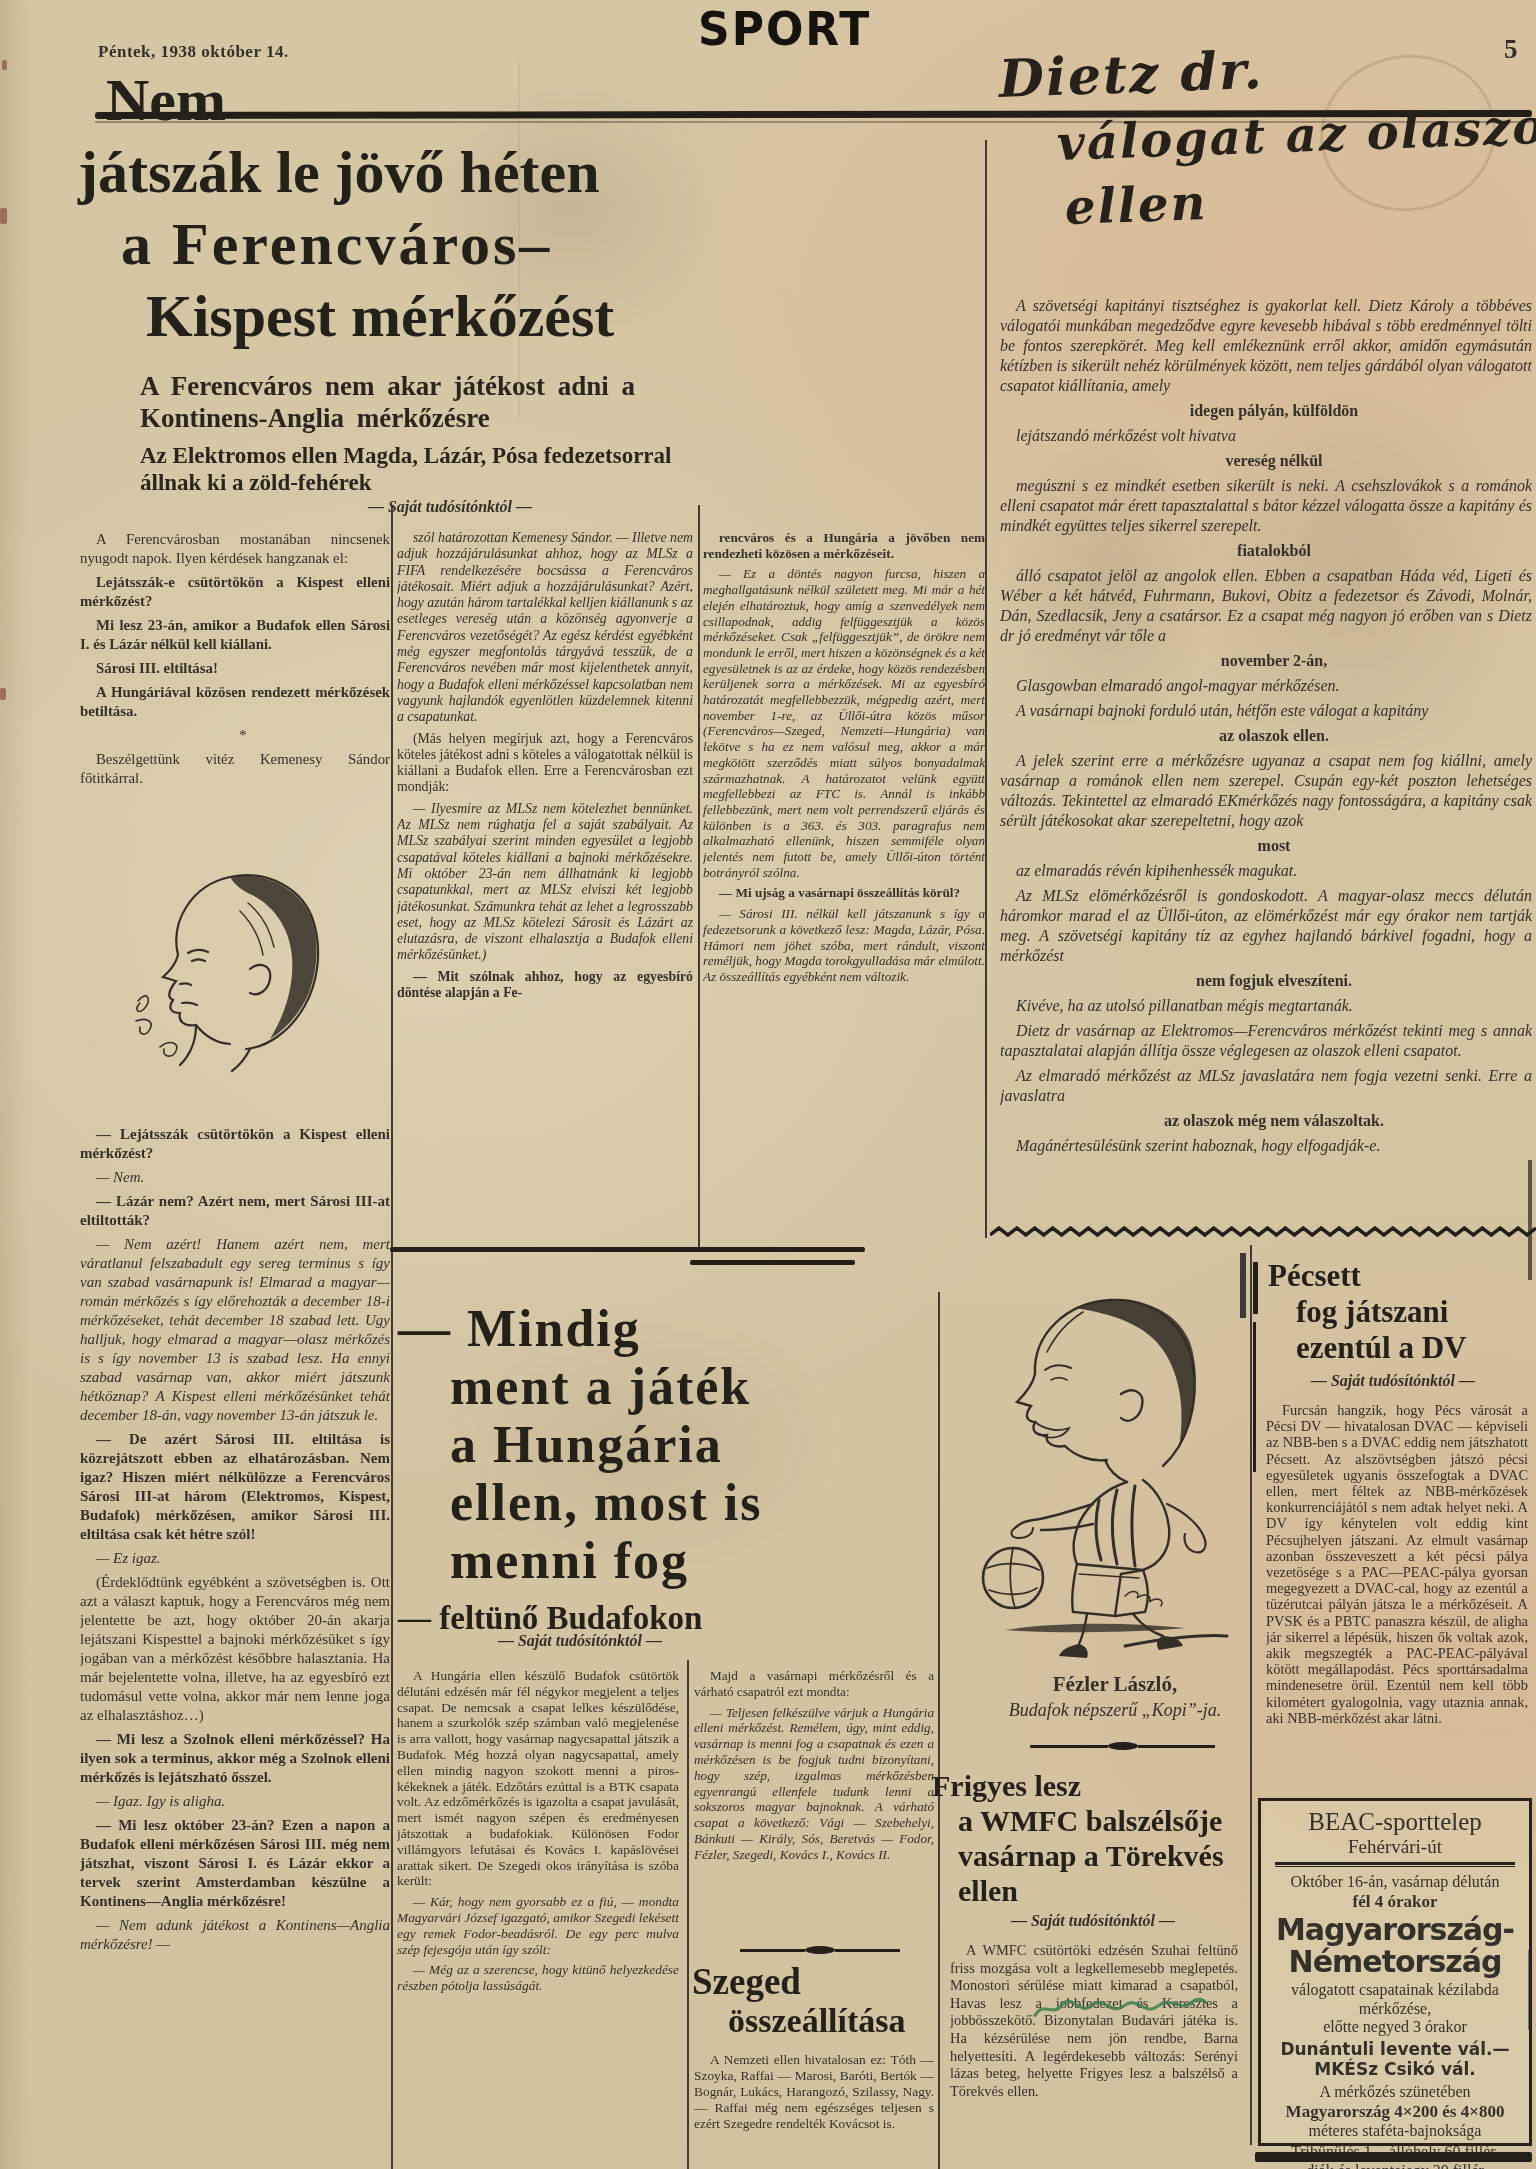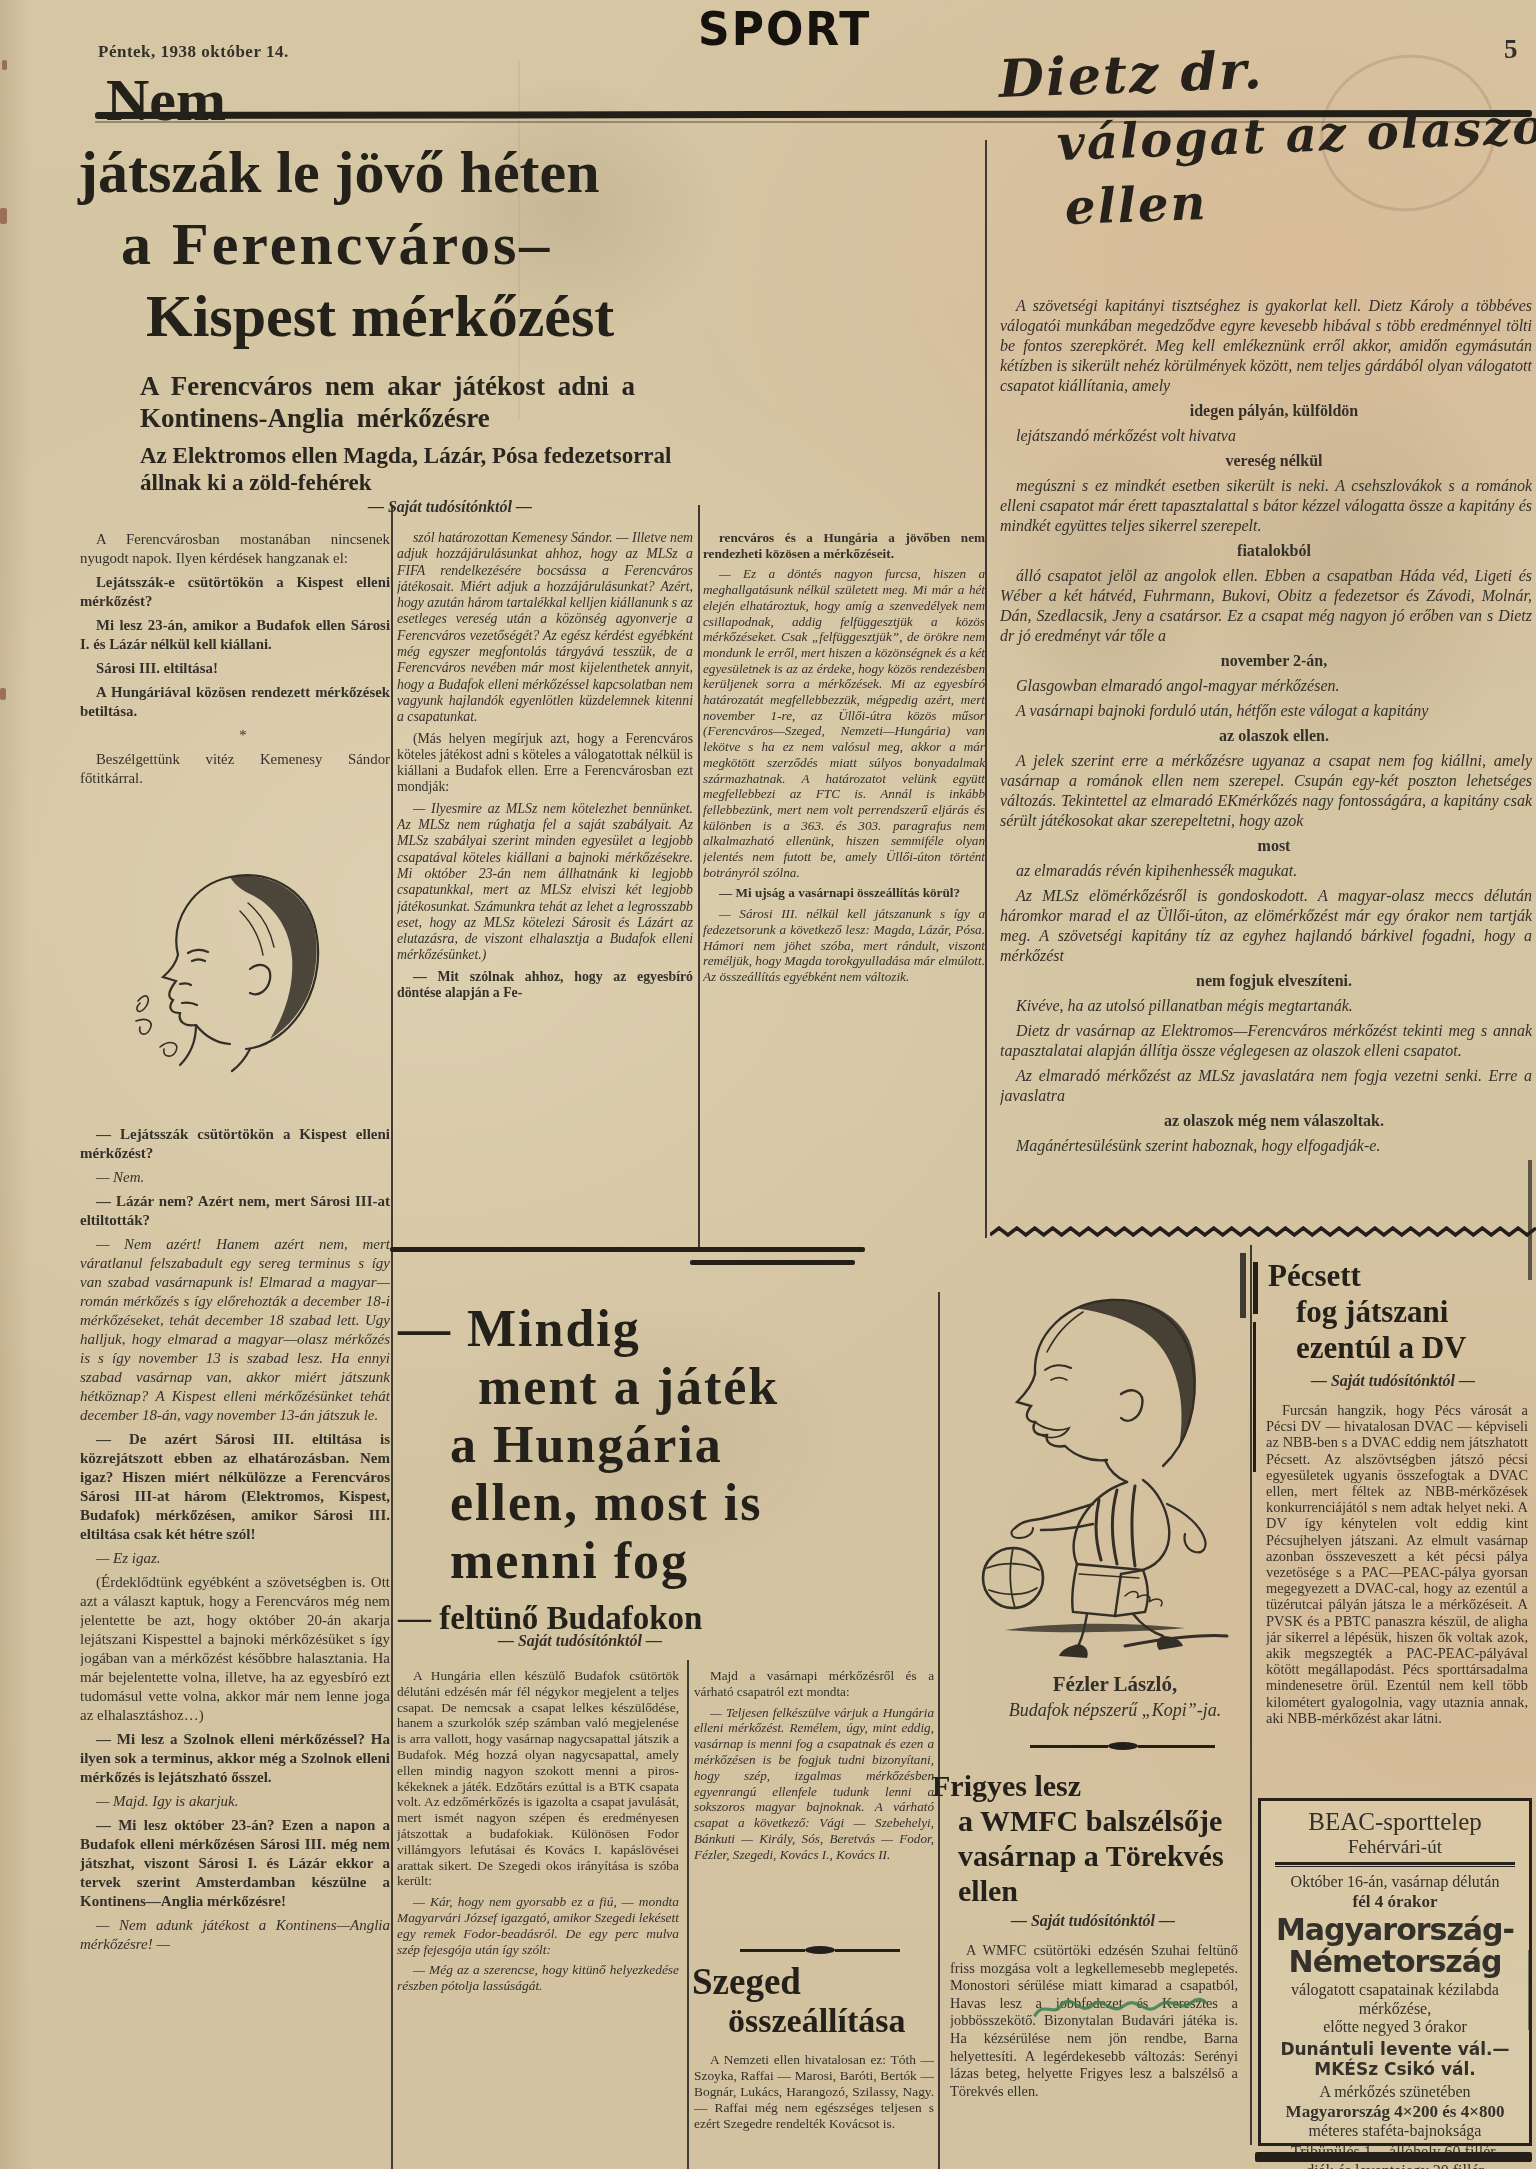--- a/index.html
+++ b/index.html
@@ -136,21 +136,21 @@
 
 <div class="col" style="left:80px;top:1125px;width:310px;height:1035px;font-size:15px;line-height:19px">
     <p class="para s-b">— Lejátsszák csütörtökön a Kispest elleni mérkőzést?</p>
     <p class="para s-i">— Nem.</p>
     <p class="para s-b">— Lázár nem? Azért nem, mert Sárosi III-at eltiltották?</p>
     <p class="para s-i">— Nem azért! Hanem azért nem, mert váratlanul felszabadult egy sereg terminus s így van szabad vasárnapunk is! Elmarad a magyar—román mérkőzés s így előrehozták a december 18-i mérkőzéseket, tehát december 18 szabad lett. Ugy halljuk, hogy elmarad a magyar—olasz mérkőzés is s így november 13 is szabad lesz. Ha ennyi szabad vasárnap van, akkor miért játszunk hétköznap? A Kispest elleni mérkőzésünket tehát december 18-án, vagy november 13-án játszuk le.</p>
     <p class="para s-b">— De azért Sárosi III. eltiltása is közrejátszott ebben az elhatározásban. Nem igaz? Hiszen miért nélkülözze a Ferencváros Sárosi III-at három (Elektromos, Kispest, Budafok) mérkőzésen, amikor Sárosi III. eltiltása csak két hétre szól!</p>
     <p class="para s-i">— Ez igaz.</p>
     <p class="para s-n">(Érdeklődtünk egyébként a szövetségben is. Ott azt a választ kaptuk, hogy a Ferencváros még nem jelentette be azt, hogy október 20-án akarja lejátszani Kispesttel a bajnoki mérkőzésüket s így jogában van a mérkőzést későbbre halasztania. Ha már bejelentette volna, illetve, ha az egyesbíró ezt tudomásul vette volna, akkor már nem lenne joga az elhalasztáshoz…)</p>
     <p class="para s-b">— Mi lesz a Szolnok elleni mérkőzéssel? Ha ilyen sok a terminus, akkor még a Szolnok elleni mérkőzés is lejátszható ősszel.</p>
-    <p class="para s-i">— Majd. Igy is akarjuk.</p>
+    <p class="para s-i">— Igaz. Igy is aligha.</p>
     <p class="para s-b">— Mi lesz október 23-án? Ezen a napon a Budafok elleni mérkőzésen Sárosi III. még nem játszhat, viszont Sárosi I. és Lázár ekkor a tervek szerint Amsterdamban készülne a Kontinens—Anglia mérkőzésre!</p>
     <p class="para s-i">— Nem adunk játékost a Kontinens—Anglia mérkőzésre! —</p>
   </div>
 <div class="col" style="left:397px;top:530px;width:296px;height:706px;font-size:13.8px;line-height:16.3px">
     <p class="para s-i">szól határozottan Kemenesy Sándor. — Illetve nem adjuk hozzájárulásunkat ahhoz, hogy az MLSz a FIFA rendelkezésére bocsássa a Ferencváros játékosait. Miért adjuk a hozzájárulásunkat? Azért, hogy azután három tartalékkal kelljen kiállanunk s az esetleges vereség után a közönség agyonverje a Ferencváros vezetőségét? Az egész kérdést egyébként még egyszer megfontolás tárgyává tesszük, de a Ferencváros nevében már most kijelenthetek annyit, hogy a Budafok elleni mérkőzéssel kapcsolatban nem vagyunk hajlandók egyenlötlen küzdelemnek kitenni a csapatunkat.</p>
     <p class="para s-n">(Más helyen megírjuk azt, hogy a Ferencváros köteles játékost adni s köteles a válogatottak nélkül is kiállani a Budafok ellen. Erre a Ferencvárosban ezt mondják:</p>
     <p class="para s-i">— Ilyesmire az MLSz nem kötelezhet bennünket. Az MLSz nem rúghatja fel a saját szabályait. Az MLSz szabályai szerint minden egyesület a legjobb csapatával köteles kiállani a bajnoki mérkőzésekre. Mi október 23-án nem állhatnánk ki legjobb csapatunkkal, mert az MLSz elviszi két legjobb játékosunkat. Számunkra tehát az lehet a legrosszabb eset, hogy az MLSz kötelezi Sárosit és Lázárt az elutazásra, de viszont elhalasztja a Budafok elleni mérkőzésünket.)</p>
     <p class="para s-b">— Mit szólnak ahhoz, hogy az egyesbíró döntése alapján a Fe-</p>
   </div>
 <div class="col" style="left:703px;top:530px;width:282px;height:730px;font-size:13.2px;line-height:15.7px">
@@ -191,21 +191,21 @@
   </div>
 
 <svg class="abs" style="left:990px;top:1226px" width="546" height="12" viewBox="0 0 549 12">
   <path d="M0 9 L9 2 L18 9 L27 2 L36 9 L45 2 L54 9 L63 2 L72 9 L81 2 L90 9 L99 2 L108 9 L117 2 L126 9 L135 2 L144 9 L153 2 L162 9 L171 2 L180 9 L189 2 L198 9 L207 2 L216 9 L225 2 L234 9 L243 2 L252 9 L261 2 L270 9 L279 2 L288 9 L297 2 L306 9 L315 2 L324 9 L333 2 L342 9 L351 2 L360 9 L369 2 L378 9 L387 2 L396 9 L405 2 L414 9 L423 2 L432 9 L441 2 L450 9 L459 2 L468 9 L477 2 L486 9 L495 2 L504 9 L513 2 L522 9 L531 2 L540 9 L549 2" fill="none" stroke="#241f19" stroke-width="3.5"></path>
 </svg>
 
 <div class="hline" style="left:390px;top:1247px;width:475px;height:5px"></div>
 
 <div class="abs hl" style="left:398px;top:1300px;width:560px">
   <div style="font-size:52px;line-height:58px;letter-spacing:2px;white-space:nowrap">— Mindig</div>
-  <div style="font-size:52px;line-height:58px;letter-spacing:2px;margin-left:80px;white-space:nowrap">ment a játék</div>
+  <div style="font-size:52px;line-height:58px;letter-spacing:2px;margin-left:52px;white-space:nowrap">ment a játék</div>
   <div style="font-size:52px;line-height:58px;letter-spacing:2px;margin-left:52px;white-space:nowrap">a Hungária</div>
   <div style="font-size:52px;line-height:58px;letter-spacing:2px;margin-left:52px;white-space:nowrap">ellen, most is</div>
   <div style="font-size:52px;line-height:58px;letter-spacing:2px;margin-left:52px;white-space:nowrap">menni fog</div>
   <div style="font-size:33px;line-height:40px;margin-top:8px">— feltünő Budafokon</div>
 </div>
 <div class="abs byline" style="left:430px;top:1632px;width:300px">— Saját tudósítónktól —</div>
 <div class="col" style="left:397px;top:1668px;width:282px;height:492px;font-size:13.4px;line-height:15.8px">
     <p class="para s-n">A Hungária ellen készülő Budafok csütörtök délutáni edzésén már fél négykor megjelent a teljes csapat. De nemcsak a csapat lelkes készülődése, hanem a szurkolók szép számban való megjelenése is arra vallott, hogy vasárnap nagycsapattal játszik a Budafok. Még hozzá olyan nagycsapattal, amely ellen mindig nagyon szokott menni a piros-kékeknek a játék. Edzőtárs ezúttal is a BTK csapata volt. Az edzőmérkőzés is igazolta a csapat javulását, mert ismét nagyon szépen és eredményesen játszottak a budafokiak. Különösen Fodor villámgyors lefutásai és Kovács I. kapáslövései arattak sikert. De Szegedi okos irányítása is szóba került:</p>
     <p class="para s-i">— Kár, hogy nem gyorsabb ez a fiú, — mondta Magyarvári József igazgató, amikor Szegedi lekésett egy remek Fodor-beadásról. De egy perc mulva szép fejesgója után így szólt:</p>
     <p class="para s-i">— Még az a szerencse, hogy kitünő helyezkedése részben pótolja lassúságát.</p>

